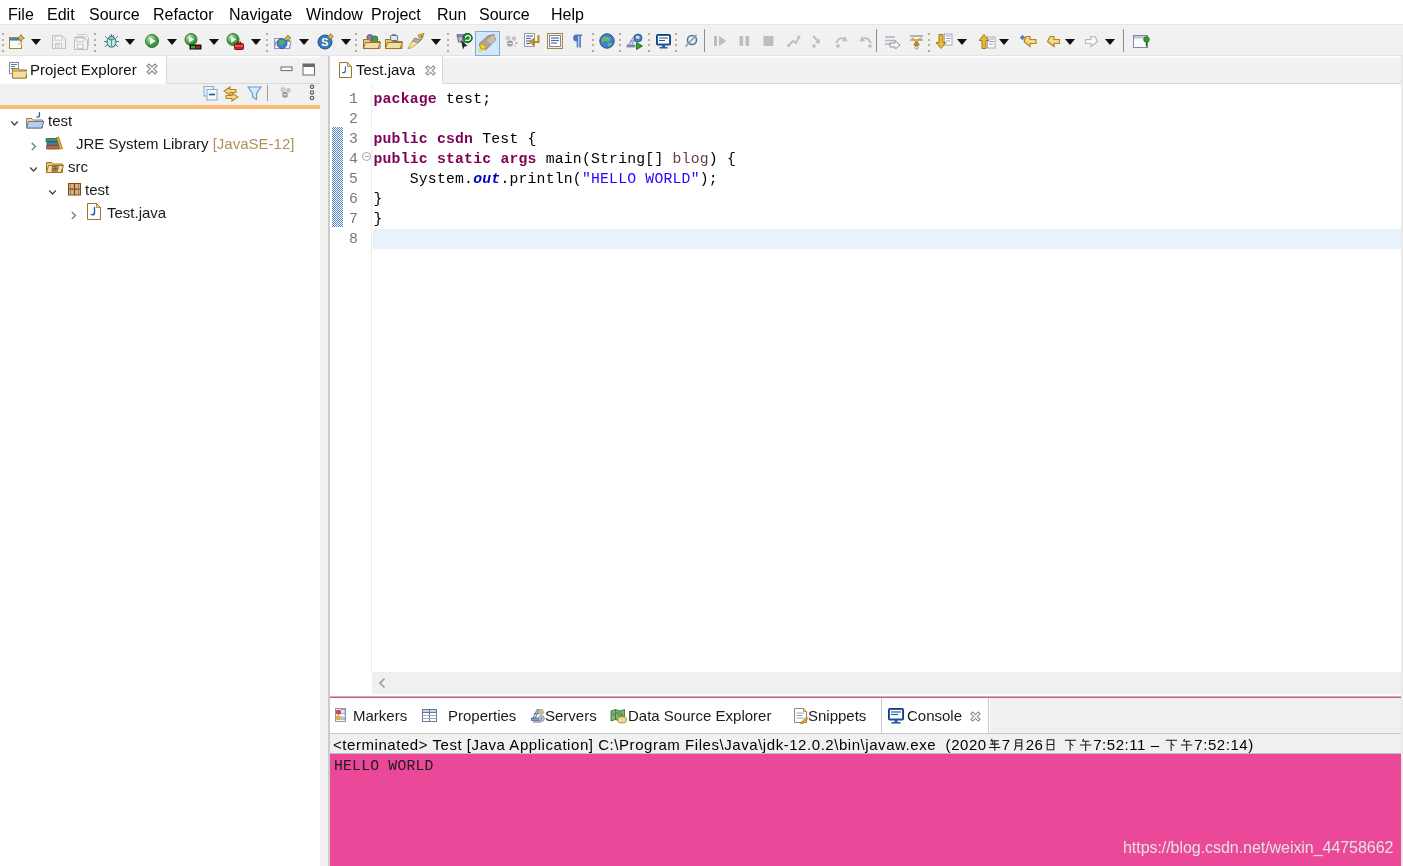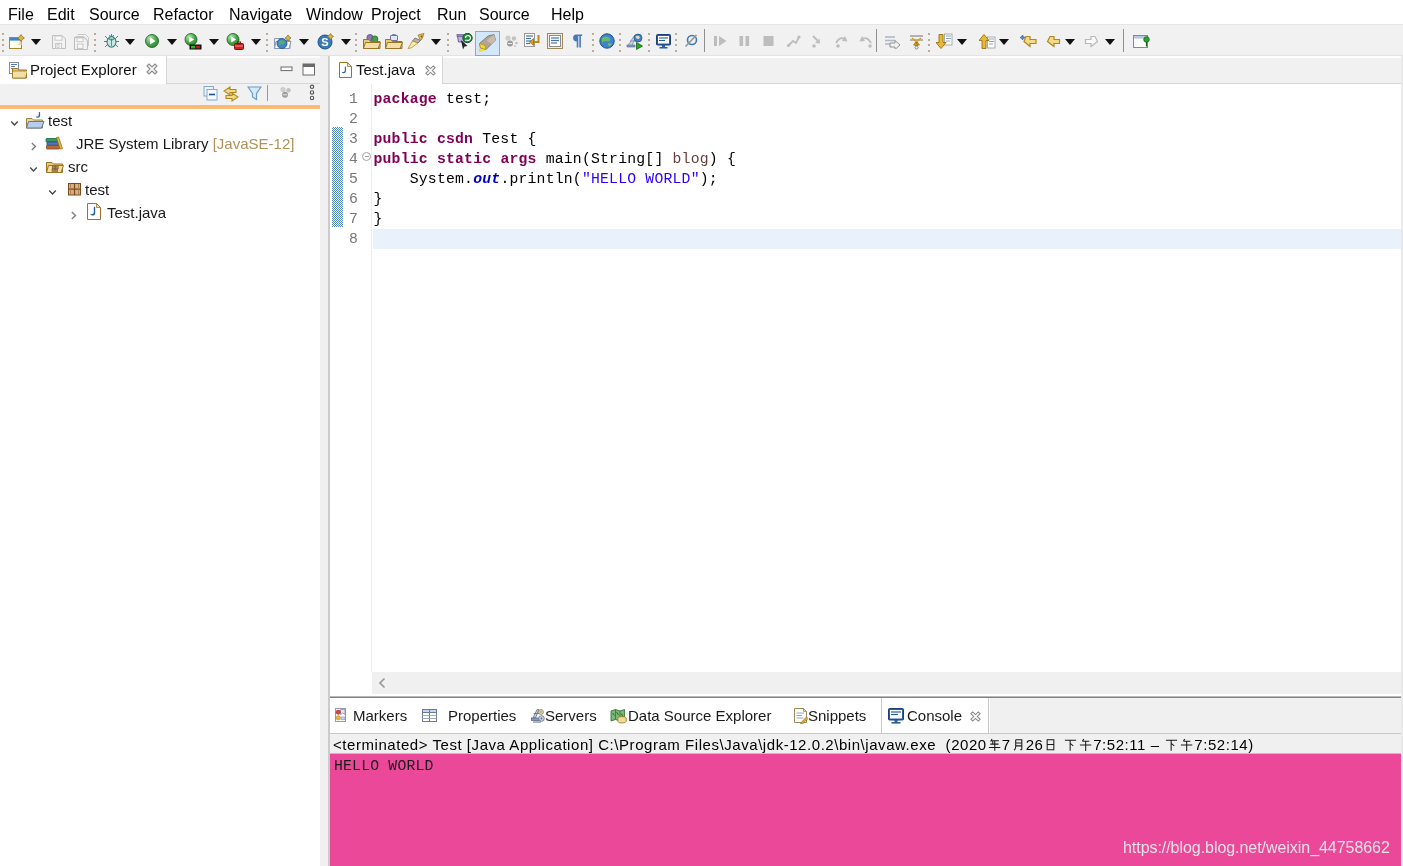--- a/index.html
+++ b/index.html
@@ -586,14 +586,14 @@
             </svg><svg class="cjk" viewBox="0 0 16 16">
               <g fill="none" stroke="#1a1a1a" stroke-width="1.2">
                 <path d="M6 1.2 L4.4 3.8 M4.6 3.6 H12.4 M1.6 8 H14.6 M8.2 3.6 V14.8"></path>
               </g>
             </svg>7:52:14)</span>
         </div>
       <div id="bt-out">HELLO WORLD</div>
     </div>
   </div>
   <div style="position:absolute;left:1401px;top:56px;width:2px;height:810px;background:#e9e9e9"></div>
-  <div id="watermark">https://blog.blog.net/weixin_44758662</div>
+  <div id="watermark">https://blog.csdn.net/weixin_44758662</div>
 </div>
 
 </body></html>

